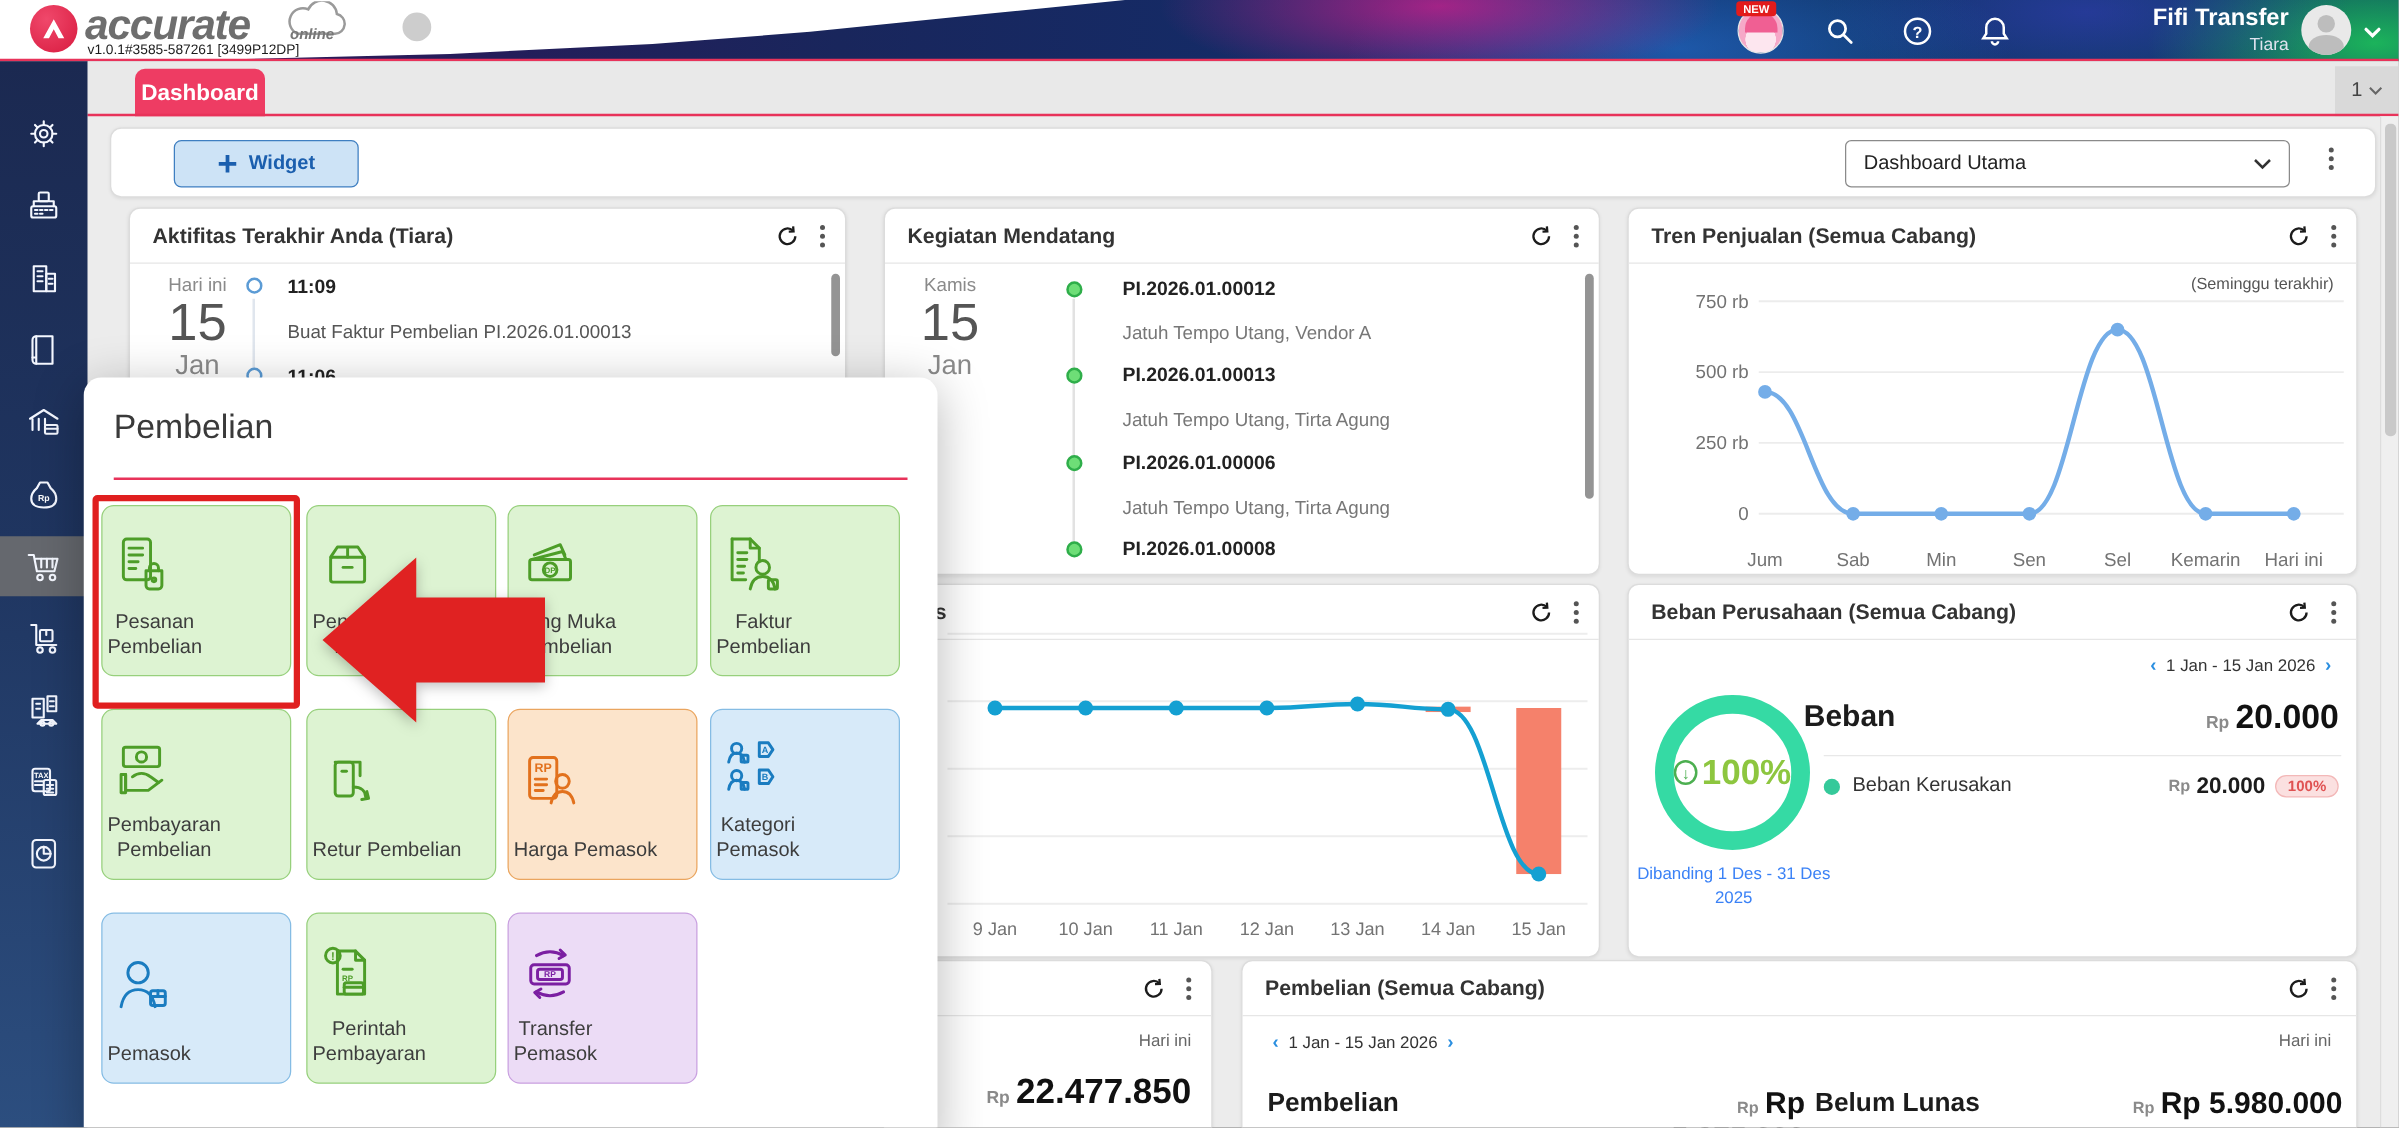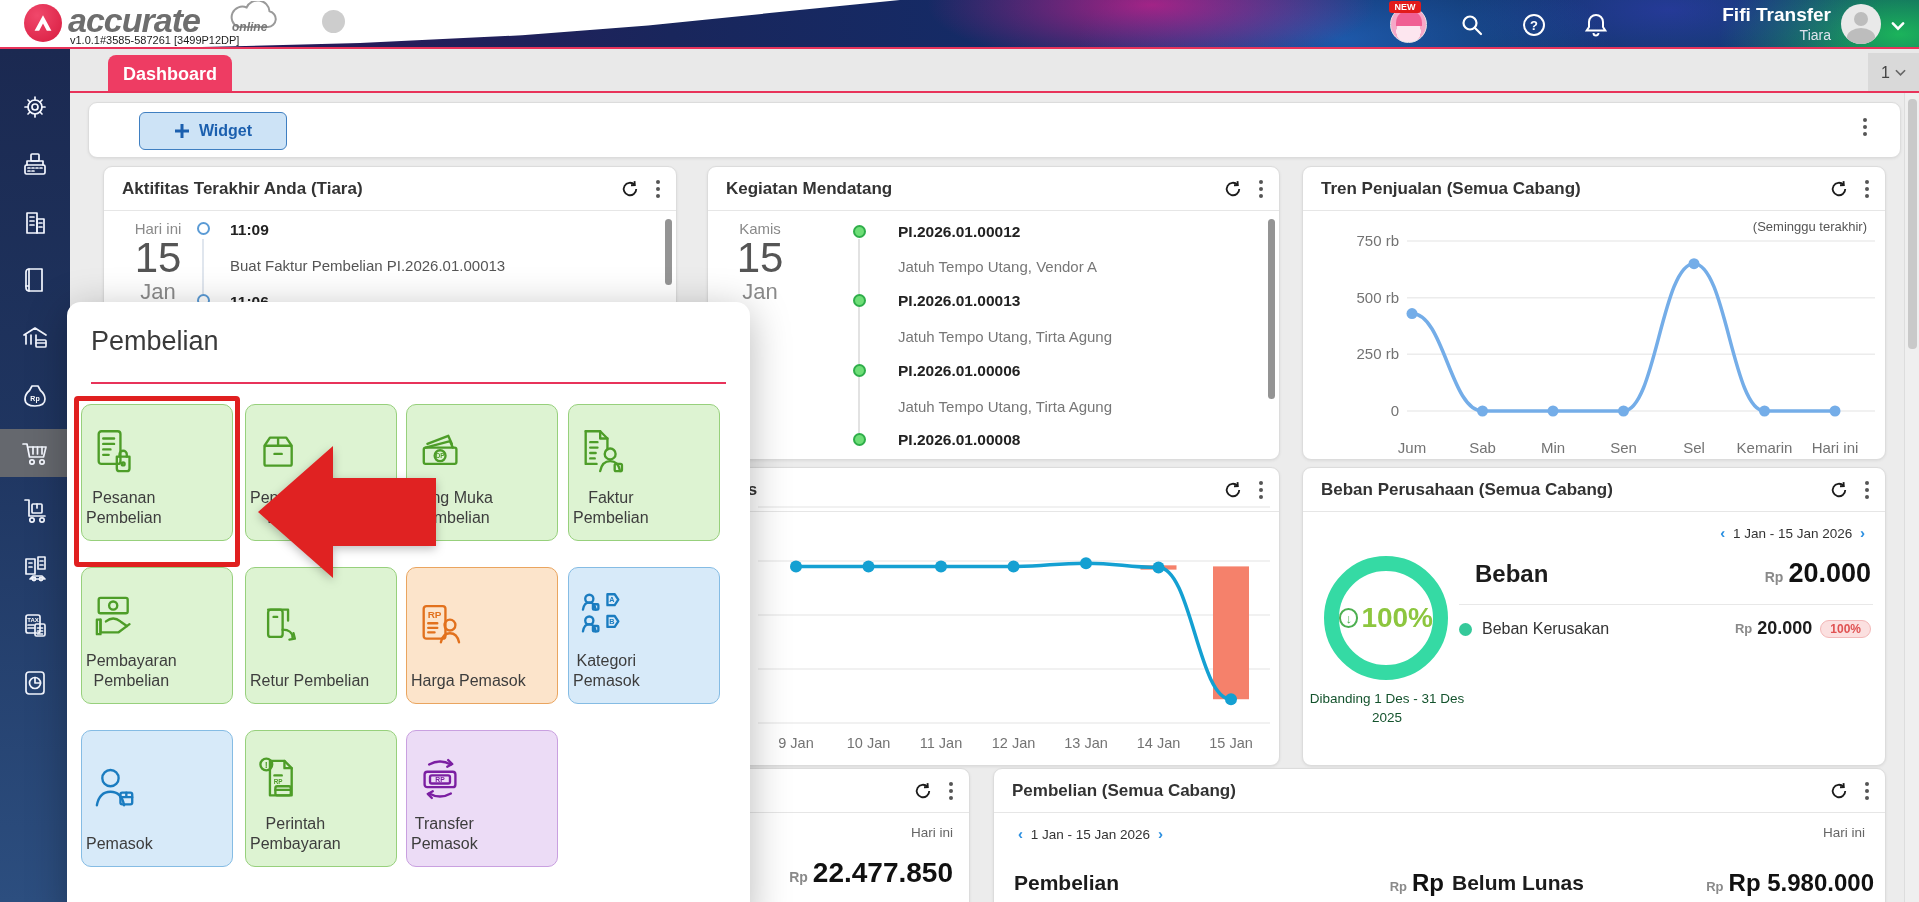--- a/index.html
+++ b/index.html
@@ -29,21 +29,21 @@
   .avatar{position:absolute;right:38px;top:4px;width:40px;height:40px;border-radius:50%;background:#e9e9e9;overflow:hidden;}
   .avatar .head{position:absolute;left:13px;top:8px;width:14px;height:14px;border-radius:50%;background:#bdbdbd;}
   .avatar .body{position:absolute;left:6px;top:24px;width:28px;height:18px;border-radius:50% 50% 0 0;background:#bdbdbd;}
   .new-avatar{position:absolute;left:1390px;top:6px;width:37px;height:37px;border-radius:50%;
     background:radial-gradient(circle at 50% 70%,#fde6ef 40%,#f6a8c8 41%);border:1px solid #e6e6e6;}
   .new-avatar .hair{position:absolute;left:5px;top:3px;width:26px;height:16px;border-radius:13px 13px 0 0;background:#f05f93;}
   .new-badge{position:absolute;left:-2px;top:-6px;width:32px;text-align:center;font-size:9px;font-weight:700;color:#fff;background:#e21b1b;border-radius:3px;padding:1px 0;}
 
   
   .tabbar{position:absolute;left:70px;top:49px;width:1849px;height:44px;background:#e9e9e9;}
-  .tab-active{position:absolute;left:38px;top:6px;width:124px;height:38px;background:#ee3c63;border-radius:8px 8px 0 0;
+  .tab-active{position:absolute;left:38px;top:6px;width:104px;height:38px;background:#ee3c63;border-radius:8px 8px 0 0;
     color:#fff;font-size:18px;font-weight:700;display:flex;align-items:center;justify-content:center;}
   .tab-count{position:absolute;right:0;top:4px;width:51px;height:40px;background:#d9d9d9;color:#444;
     font-size:16px;display:flex;align-items:center;justify-content:center;gap:5px;}
   .redline2{position:absolute;left:70px;top:91px;width:1849px;height:2px;background:#e8335a;z-index:5;}
 
   
   .sidebar{position:absolute;left:0;top:49px;width:70px;height:853px;
     background:linear-gradient(180deg,#1b2951 0%,#1f3560 45%,#2c4e7f 100%);z-index:6;}
   .side-item{position:absolute;left:0;width:70px;height:48px;display:flex;align-items:center;justify-content:center;}
   .side-item.active{background:#65686e;}
@@ -247,20 +247,26 @@
       </svg>
     </div>
   </div>
 
   <div class="card" style="left:88px;top:102px;width:1813px;height:56px;">
     <div style="position:absolute;left:50px;top:9px;width:148px;height:38px;background:#cde3f6;border:1.5px solid #3f7fc1;border-radius:6px;display:flex;align-items:center;justify-content:center;gap:9px;cursor:pointer;">
       <svg width="16" height="16" viewBox="0 0 16 16">
           <path d="M8 1v14M1 8h14" stroke="#1b5fae" stroke-width="3"></path>
         </svg>
       <span style="font-size:16px;color:#1b5fae;font-weight:bold;">Widget</span>
+    </div>
+    <div style="position:absolute;left:1387px;top:9px;width:356px;height:38px;background:#fff;border:1px solid #8a8a8a;border-radius:5px;display:flex;align-items:center;padding:0 14px;cursor:pointer;">
+      <span style="flex:1;font-size:16px;color:#222;">Dashboard Utama</span>
+      <svg width="14" height="9" viewBox="0 0 14 9">
+          <path d="M1 1l6 6 6-6" fill="none" stroke="#333" stroke-width="2"></path>
+        </svg>
     </div>
     <span class="kebab" style="position:absolute;left:1772px;top:13px;cursor:pointer;">
         <i></i>
         <i></i>
         <i></i>
       </span>
   </div>
 
   <div class="card" style="left:103px;top:166px;width:574px;height:294px;">
     <div class="chead">
@@ -427,22 +433,22 @@
     </div>
     <div class="datenav" style="right:16px;top:56px;">
       <span class="chv">‹</span>
       <span>1 Jan - 15 Jan 2026</span>
       <span class="chv">›</span>
     </div>
     <div class="donut">
       <span class="circ">↓</span>
       <span class="pct">100%</span>
     </div>
-    <div style="position:absolute;left:3px;top:222px;width:162px;text-align:center;font-size:13.5px;color:#14532d;line-height:1.4;">Dibanding 1 Des - 31 Des 2025</div>
-    <div style="position:absolute;left:172px;top:92px;font-size:24px;font-weight:700;color:#1c1c1c;">Beban</div>
+    <div style="position:absolute;left:3px;top:222px;width:162px;text-align:center;font-size:13.5px;color:#3b82f6;line-height:1.4;">Dibanding 1 Des - 31 Des 2025</div>
+    <div style="position:absolute;left:140px;top:92px;font-size:24px;font-weight:700;color:#1c1c1c;">Beban</div>
     <div style="position:absolute;right:14px;top:90px;">
       <span class="rp-sm">Rp</span><span class="bigval">20.000</span>
     </div>
     <div style="position:absolute;left:156px;top:136px;width:414px;height:1px;background:#e8e8e8;"></div>
     <div style="position:absolute;left:156px;top:152px;display:flex;align-items:center;">
       <span style="width:13px;height:13px;border-radius:50%;background:#35c99a;margin-right:10px;"></span>
       <span style="font-size:16px;color:#333;">Beban Kerusakan</span>
     </div>
     <div style="position:absolute;right:14px;top:150px;display:flex;align-items:center;">
       <span class="rp-sm" style="font-size:13px;">Rp</span>

